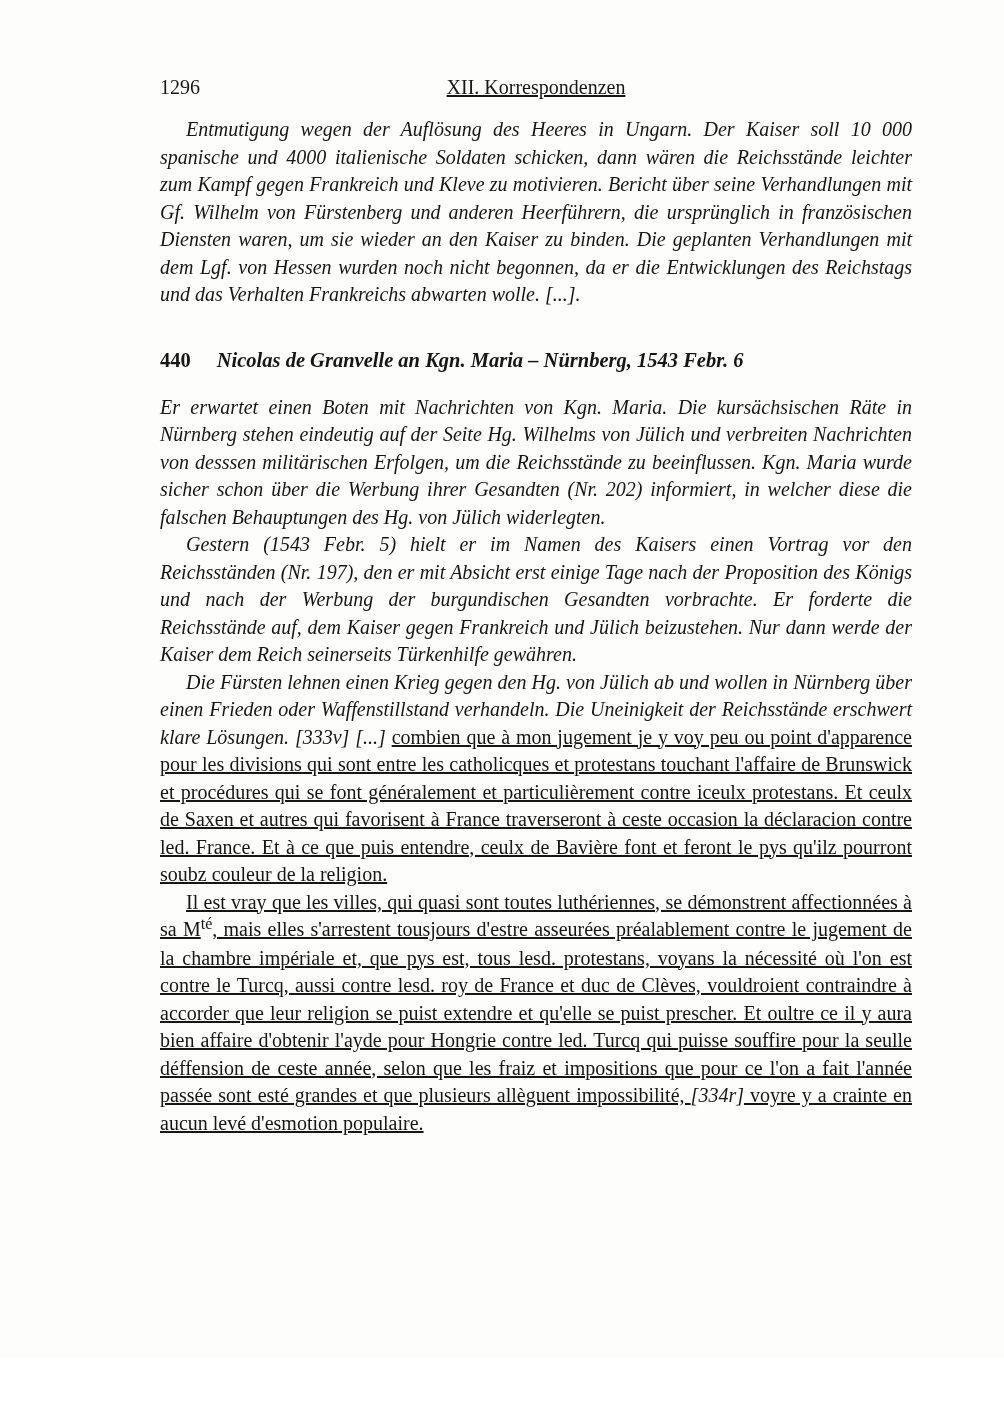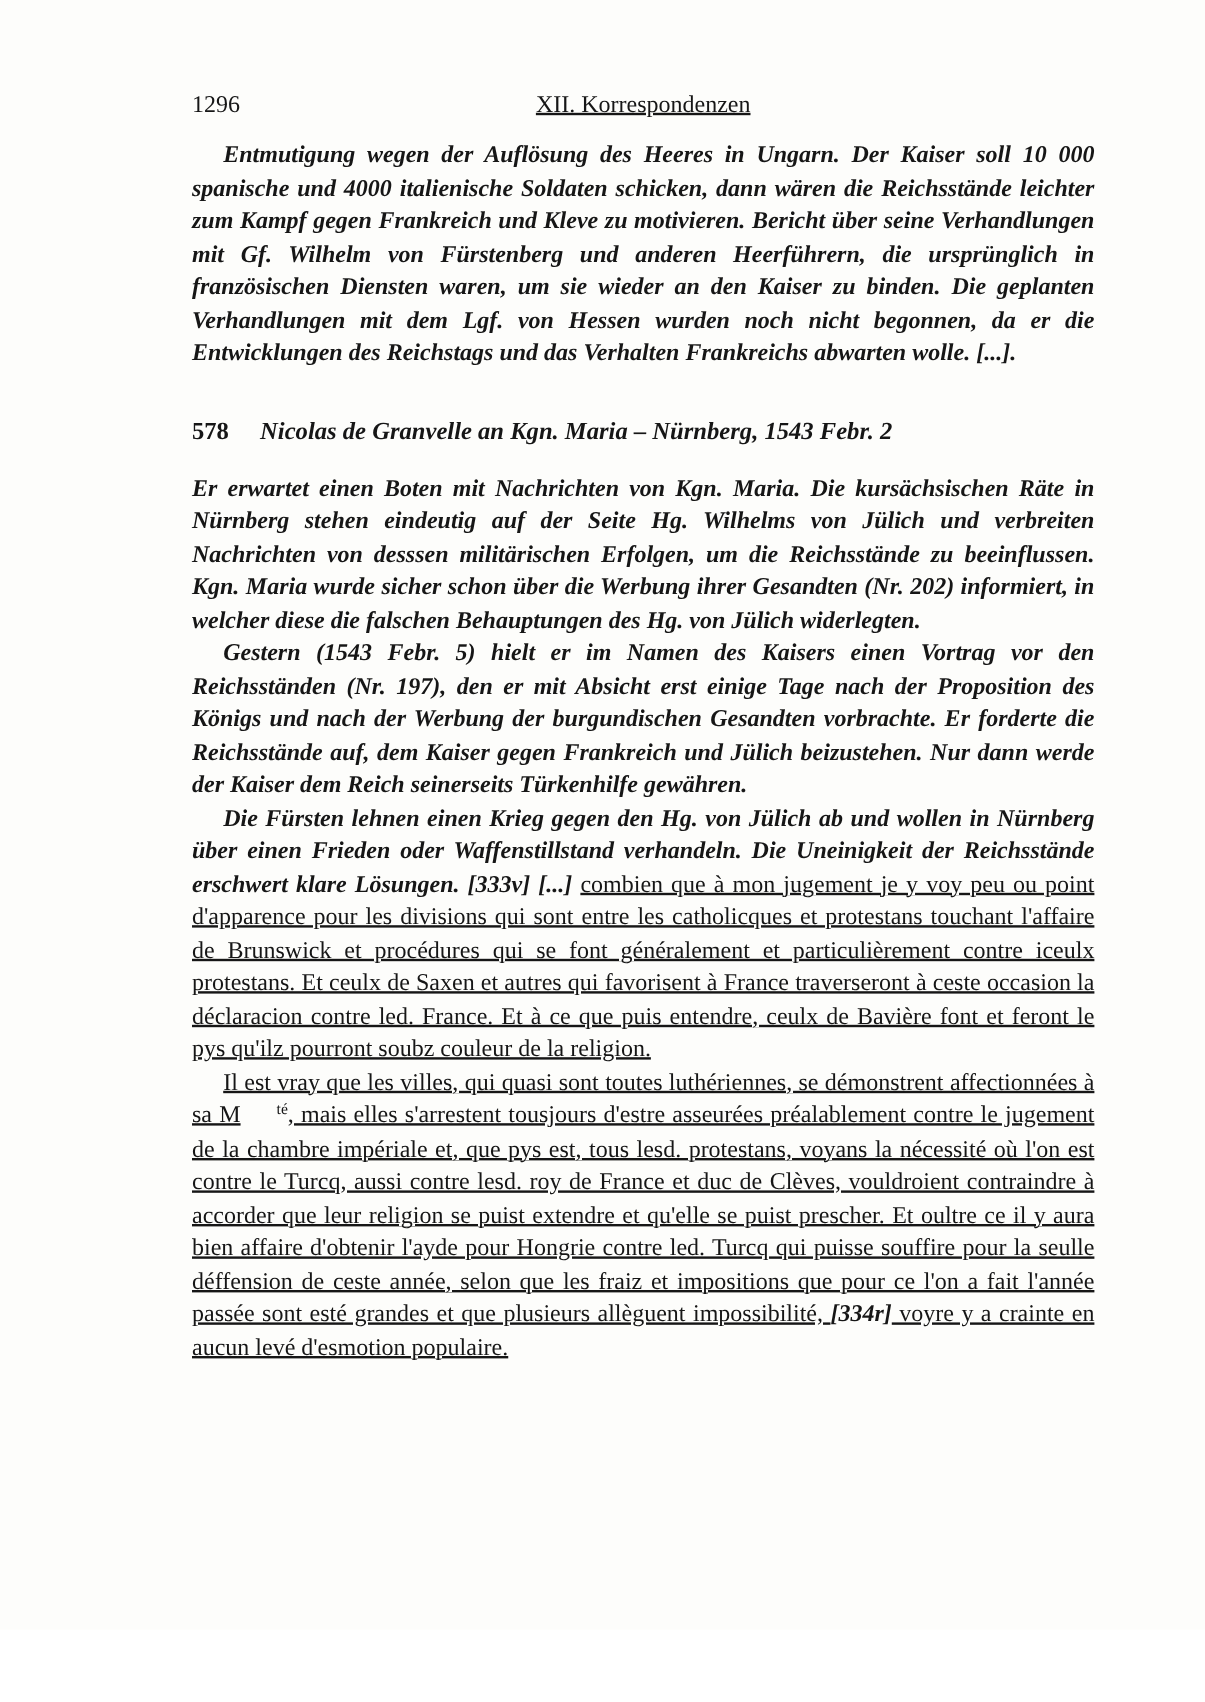--- a/index.html
+++ b/index.html
@@ -39,28 +39,27 @@
     display: block;
     text-align: center;
     text-decoration: underline;
   }
   .para {
     font-size: 20px;
     line-height: 27.5px;
     text-align: justify;
   }
   .para.indent { text-indent: 26px; }
-  .seg-italic { font-style: italic; font-weight: bold; }
+  .seg-italic { font-style: italic; }
   .seg-roman  { font-style: normal; text-decoration: underline; }
   .seg-sup {
     font-style: normal;
-    font-size: 13px;
+    font-size: 16px;
     position: relative;
     top: -7px;
-    margin-left: 30px;
   }
   .entry-heading {
     margin-top: 38px;
     margin-bottom: 20px;
     font-size: 20.5px;
     line-height: 27px;
     font-weight: bold;
   }
   .entry-number {
     font-style: normal;
@@ -84,21 +83,21 @@
   <div class="text-block">
 
     <div class="running-header">
       <span class="page-number">1296</span>
       <span class="running-head">XII. Korrespondenzen</span>
     </div>
 
     <p class="para indent"><span class="seg-italic">Entmutigung wegen der Auflösung des Heeres in Ungarn. Der Kaiser soll 10 000 spanische und 4000 italienische Soldaten schicken, dann wären die Reichsstände leichter zum Kampf gegen Frankreich und Kleve zu motivieren. Bericht über seine Verhandlungen mit Gf. Wilhelm von Fürstenberg und anderen Heerführern, die ursprünglich in französischen Diensten waren, um sie wieder an den Kaiser zu binden. Die geplanten Verhandlungen mit dem Lgf. von Hessen wurden noch nicht begonnen, da er die Entwicklungen des Reichstags und das Verhalten Frankreichs abwarten wolle. [...].</span></p>
 
     <div class="entry-heading">
-      <span class="entry-number">578</span><span class="entry-title">Nicolas de Granvelle an Kgn. Maria – Nürnberg, 1543 Febr. 2</span>
+      <span class="entry-number">440</span><span class="entry-title">Nicolas de Granvelle an Kgn. Maria – Nürnberg, 1543 Febr. 6</span>
     </div>
 
 
     <p class="para"><span class="seg-italic">Er erwartet einen Boten mit Nachrichten von Kgn. Maria. Die kursächsischen Räte in Nürnberg stehen eindeutig auf der Seite Hg. Wilhelms von Jülich und verbreiten Nachrichten von desssen militärischen Erfolgen, um die Reichsstände zu beeinflussen. Kgn. Maria wurde sicher schon über die Werbung ihrer Gesandten (Nr. 202) informiert, in welcher diese die falschen Behauptungen des Hg. von Jülich widerlegten.</span></p>
 
     <p class="para indent"><span class="seg-italic">Gestern (1543 Febr. 5) hielt er im Namen des Kaisers einen Vortrag vor den Reichsständen (Nr. 197), den er mit Absicht erst einige Tage nach der Proposition des Königs und nach der Werbung der burgundischen Gesandten vorbrachte. Er forderte die Reichsstände auf, dem Kaiser gegen Frankreich und Jülich beizustehen. Nur dann werde der Kaiser dem Reich seinerseits Türkenhilfe gewähren.</span></p>
 
     <p class="para indent"><span class="seg-italic">Die Fürsten lehnen einen Krieg gegen den Hg. von Jülich ab und wollen in Nürnberg über einen Frieden oder Waffenstillstand verhandeln. Die Uneinigkeit der Reichsstände erschwert klare Lösungen. [333v] [...] </span><span class="seg-roman">combien que à mon jugement je y voy peu ou point d'apparence pour les divisions qui sont entre les catholicques et protestans touchant l'affaire de Brunswick et procédures qui se font généralement et particulièrement contre iceulx protestans. Et ceulx de Saxen et autres qui favorisent à France traverseront à ceste occasion la déclaracion contre led. France. Et à ce que puis entendre, ceulx de Bavière font et feront le pys qu'ilz pourront soubz couleur de la religion.</span></p>
 
     <p class="para indent"><span class="seg-roman">Il est vray que les villes, qui quasi sont toutes luthériennes, se démonstrent affectionnées à sa M</span><span class="seg-sup">té</span><span class="seg-roman">, mais elles s'arrestent tousjours d'estre asseurées préalablement contre le jugement de la chambre impériale et, que pys est, tous lesd. protestans, voyans la nécessité où l'on est contre le Turcq, aussi contre lesd. roy de France et duc de Clèves, vouldroient contraindre à accorder que leur religion se puist extendre et qu'elle se puist prescher. Et oultre ce il y aura bien affaire d'obtenir l'ayde pour Hongrie contre led. Turcq qui puisse souffire pour la seulle déffension de ceste année, selon que les fraiz et impositions que pour ce l'on a fait l'année passée sont esté grandes et que plusieurs allèguent impossibilité, </span><span class="seg-italic">[334r]</span><span class="seg-roman"> voyre y a crainte en aucun levé d'esmotion populaire.</span></p>

